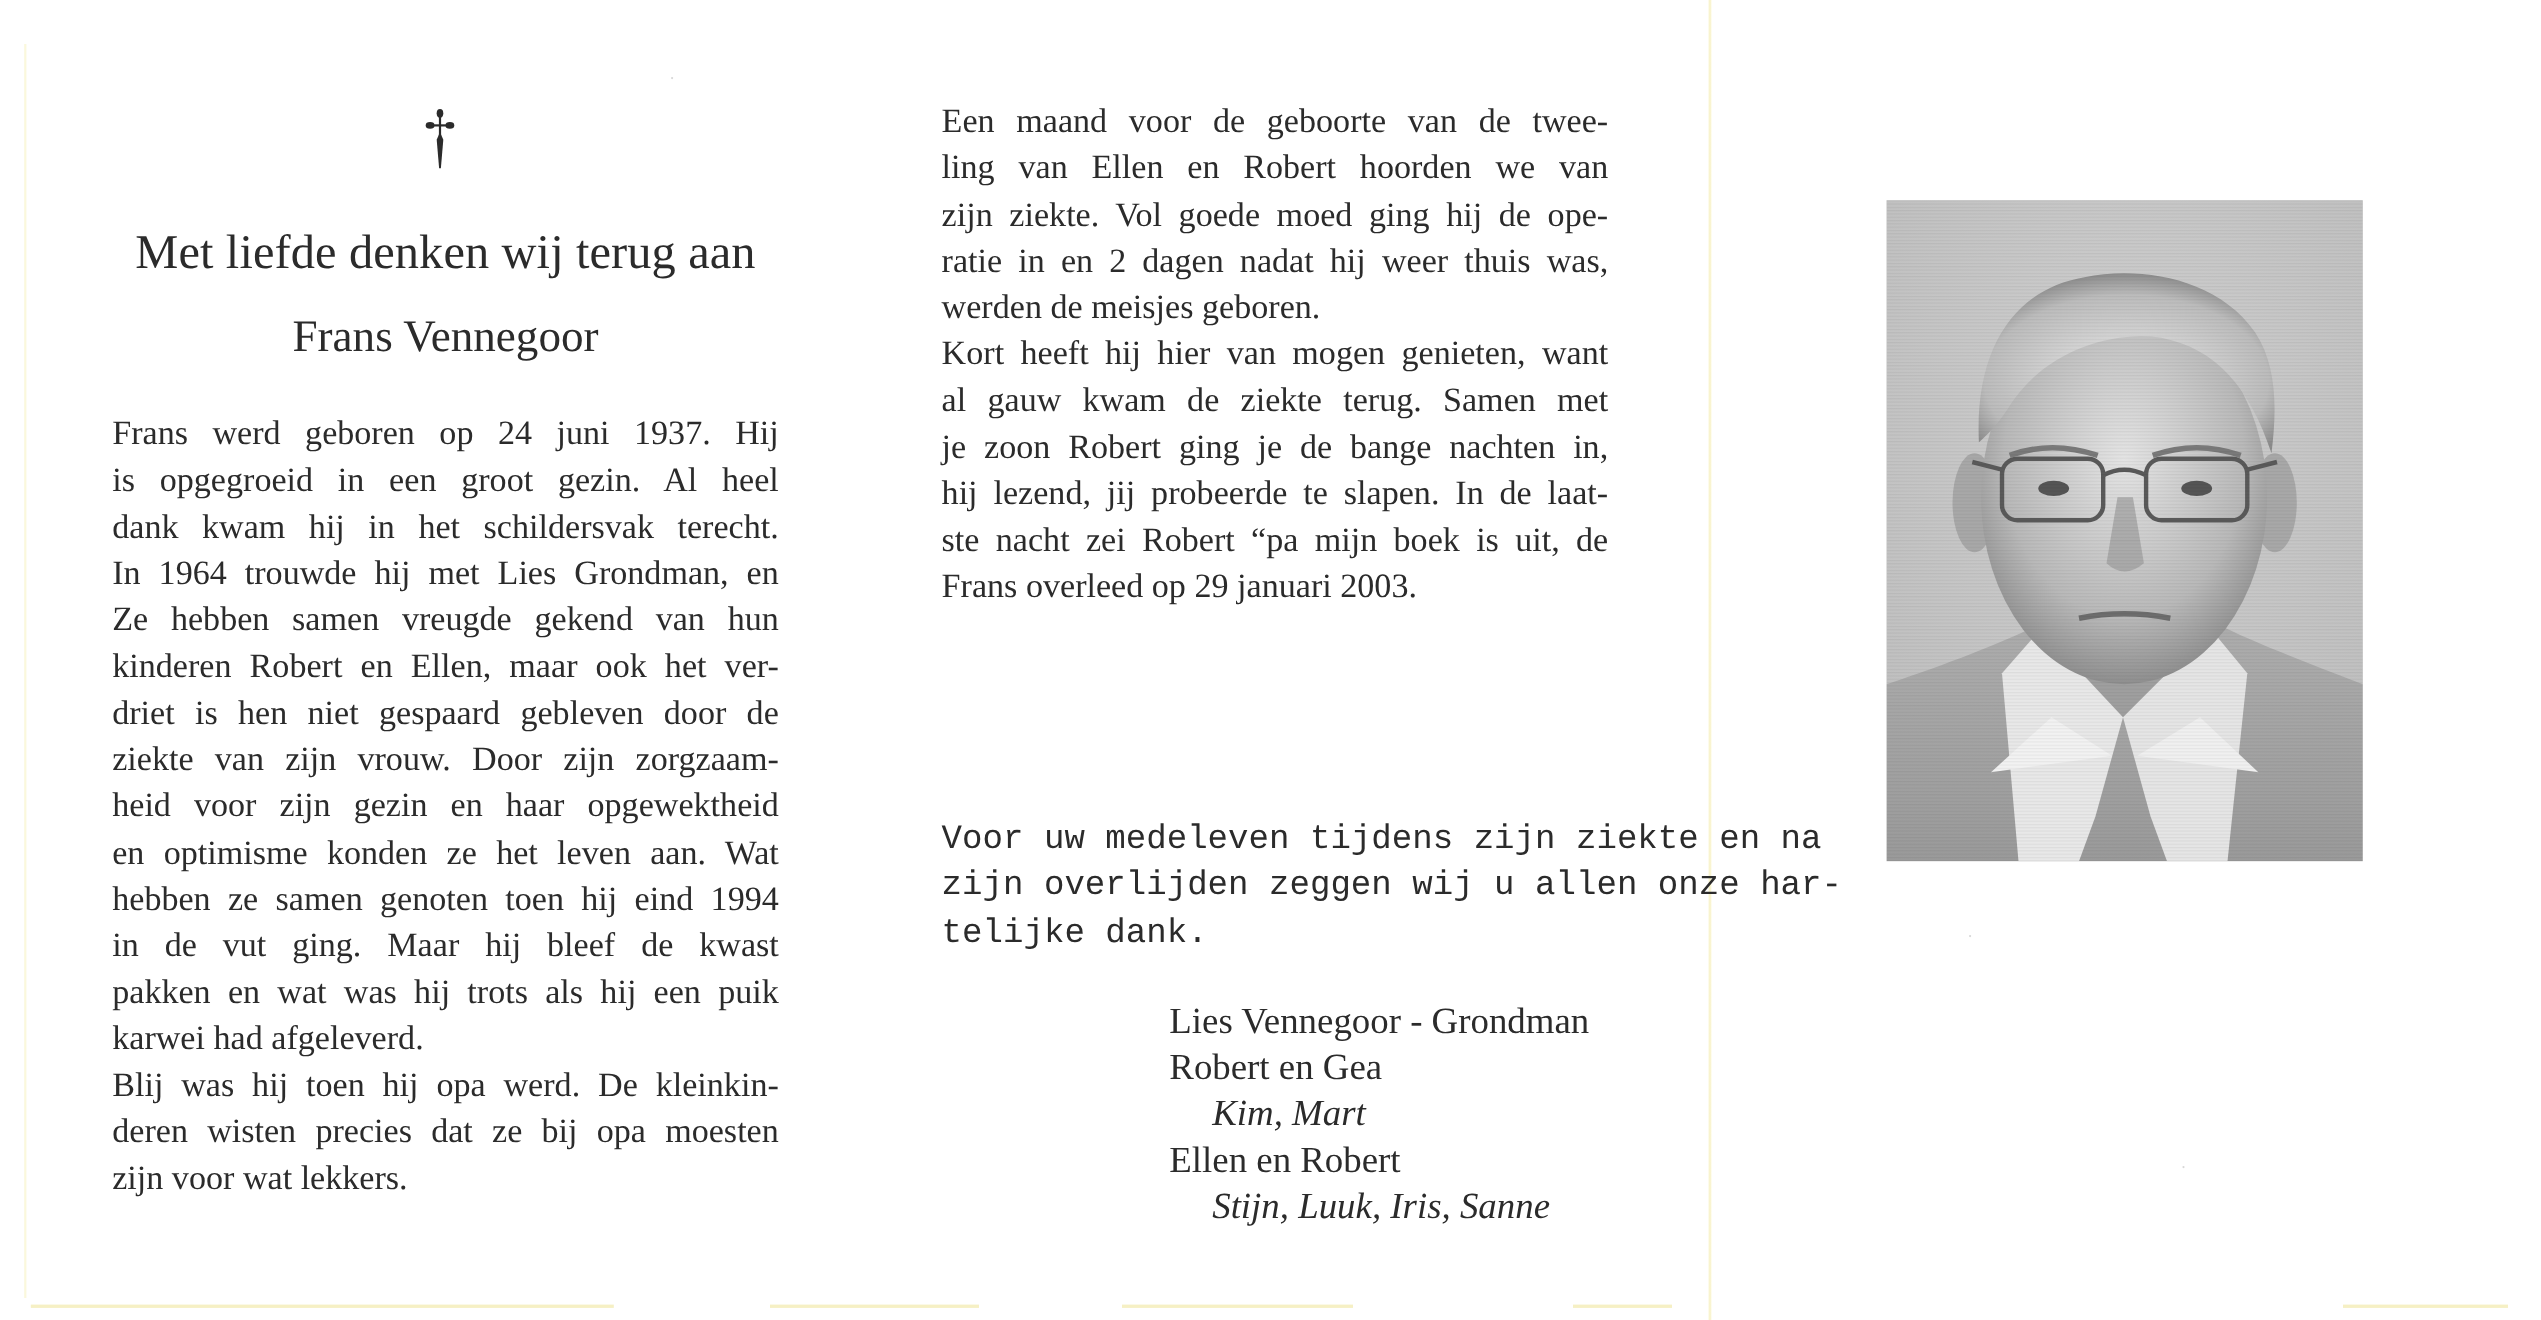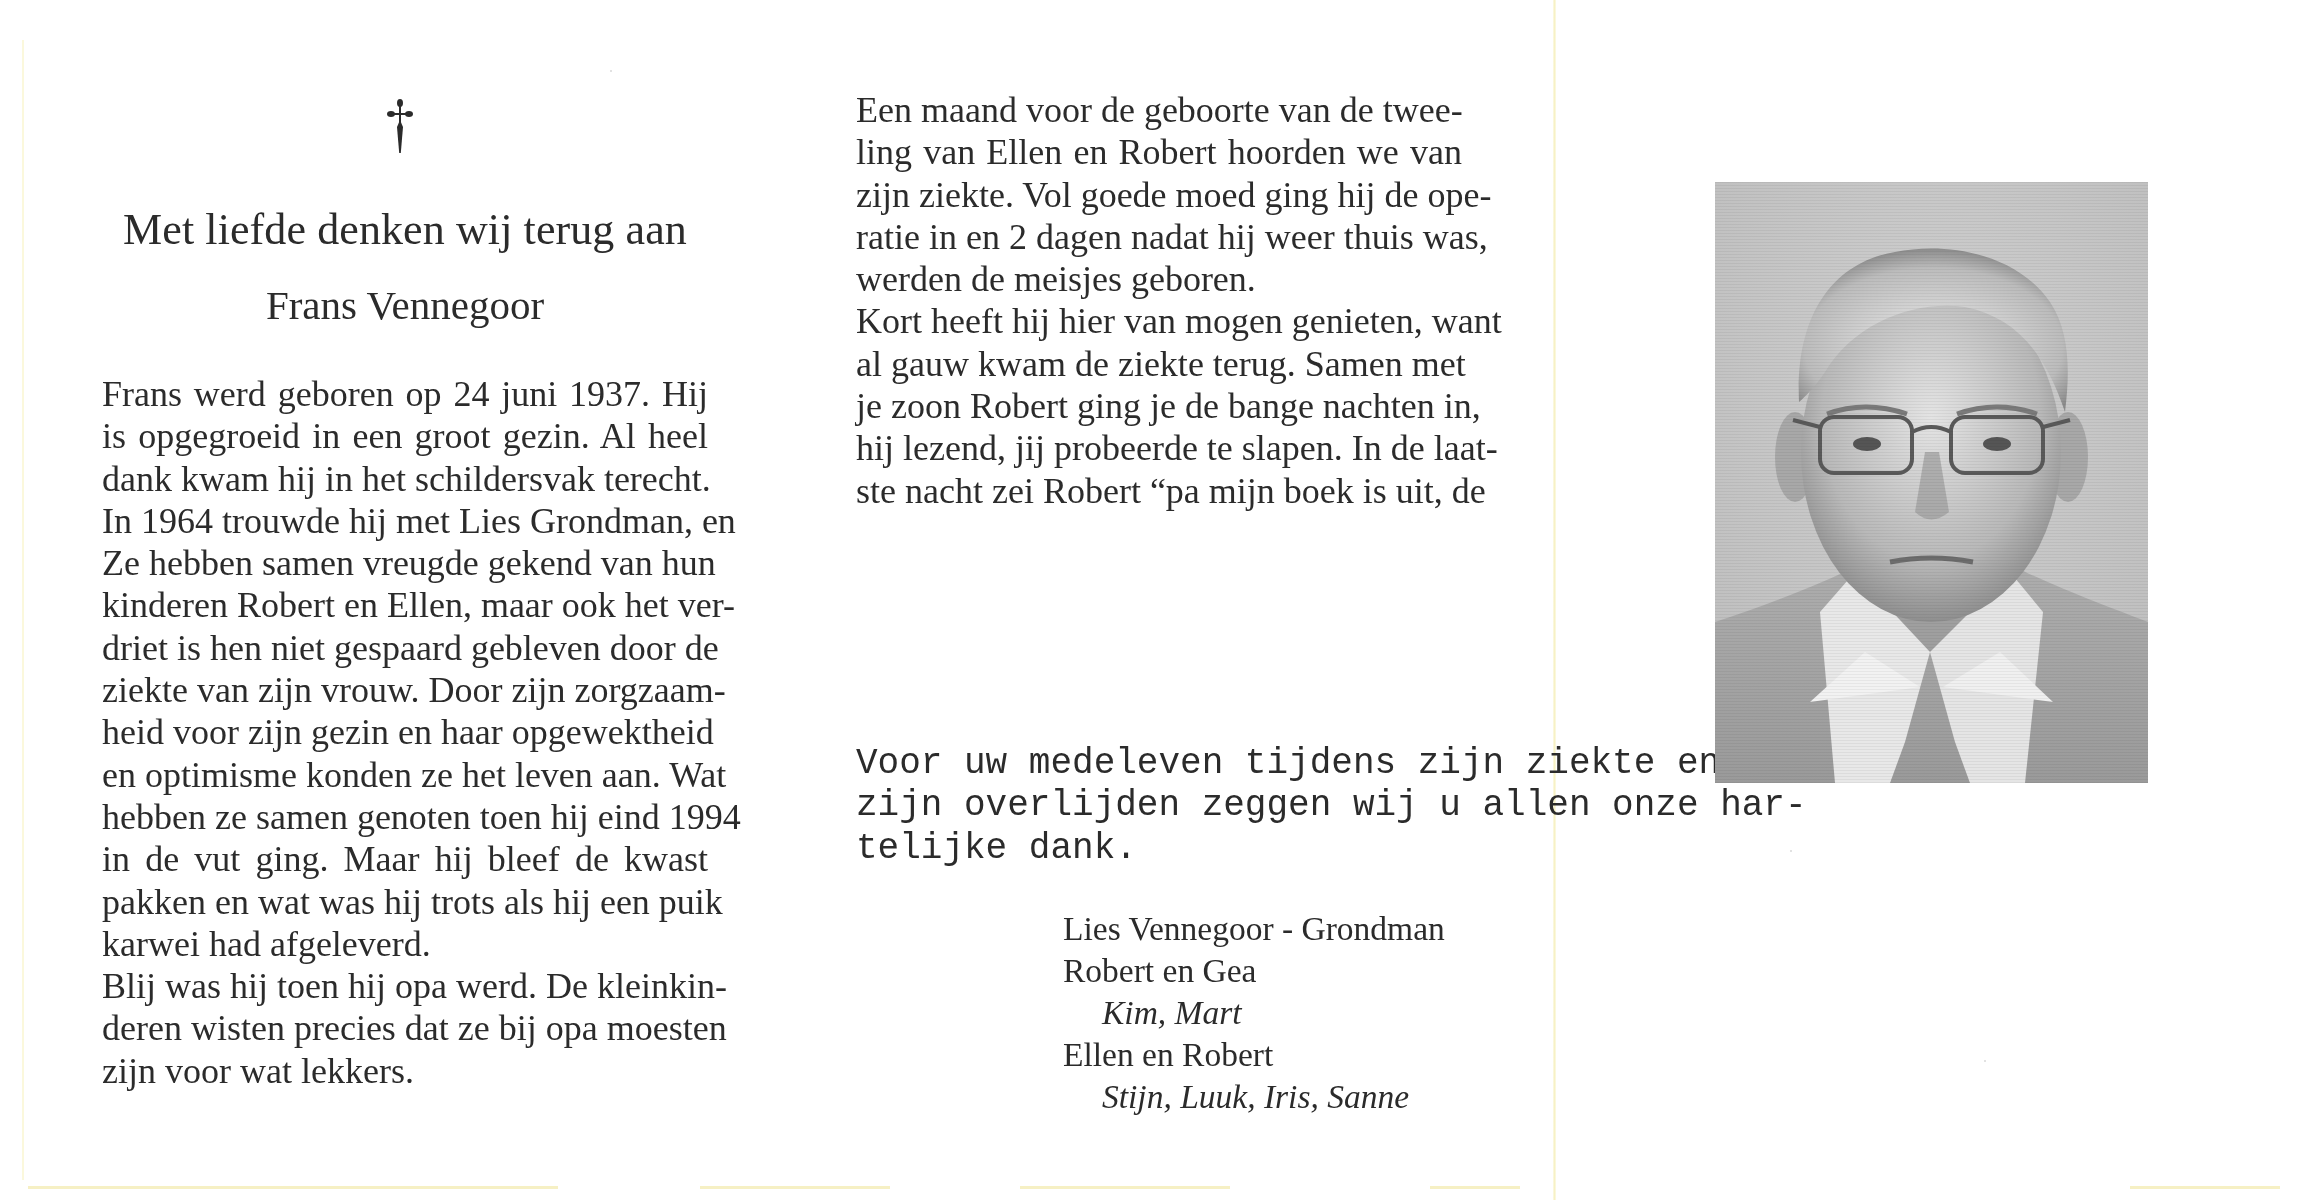--- a/index.html
+++ b/index.html
@@ -57,21 +57,21 @@
     position: absolute;
     left: 102px; width: 606px;
     top: 280px;
     text-align: center;
     font-size: 41px;
     line-height: 50px;
   }
   .col {
     position: absolute;
     width: 606px;
-    font-size: 36px;
+    font-size: 31px;
     line-height: 42.3px;
   }
   .col .line {
     display: block;
     white-space: nowrap;
     text-align: justify;
     text-align-last: justify;
     height: 42.3px;
   }
   .col .line.last {
@@ -163,20 +163,21 @@
       <span class="line">Een maand voor de geboorte van de twee-</span>
       <span class="line">ling van Ellen en Robert hoorden we van</span>
       <span class="line">zijn ziekte. Vol goede moed ging hij de ope-</span>
       <span class="line">ratie in en 2 dagen nadat hij weer thuis was,</span>
       <span class="line last">werden de meisjes geboren.</span>
       <span class="line">Kort heeft hij hier van mogen genieten, want</span>
       <span class="line">al gauw kwam de ziekte terug. Samen met</span>
       <span class="line">je zoon Robert ging je de bange nachten in,</span>
       <span class="line">hij lezend, jij probeerde te slapen. In de laat-</span>
       <span class="line">ste nacht zei Robert “pa mijn boek is uit, de</span>
+      <span class="line last">Frans overleed op 29 januari 2003.</span>
     </div>
 
     <div class="col thanks">
       <span class="line">Voor uw medeleven tijdens zijn ziekte en na</span>
       <span class="line">zijn overlijden zeggen wij u allen onze har-</span>
       <span class="line last">telijke dank.</span>
     </div>
 
     <div class="signatures">
       <span class="sig">Lies Vennegoor - Grondman</span>

